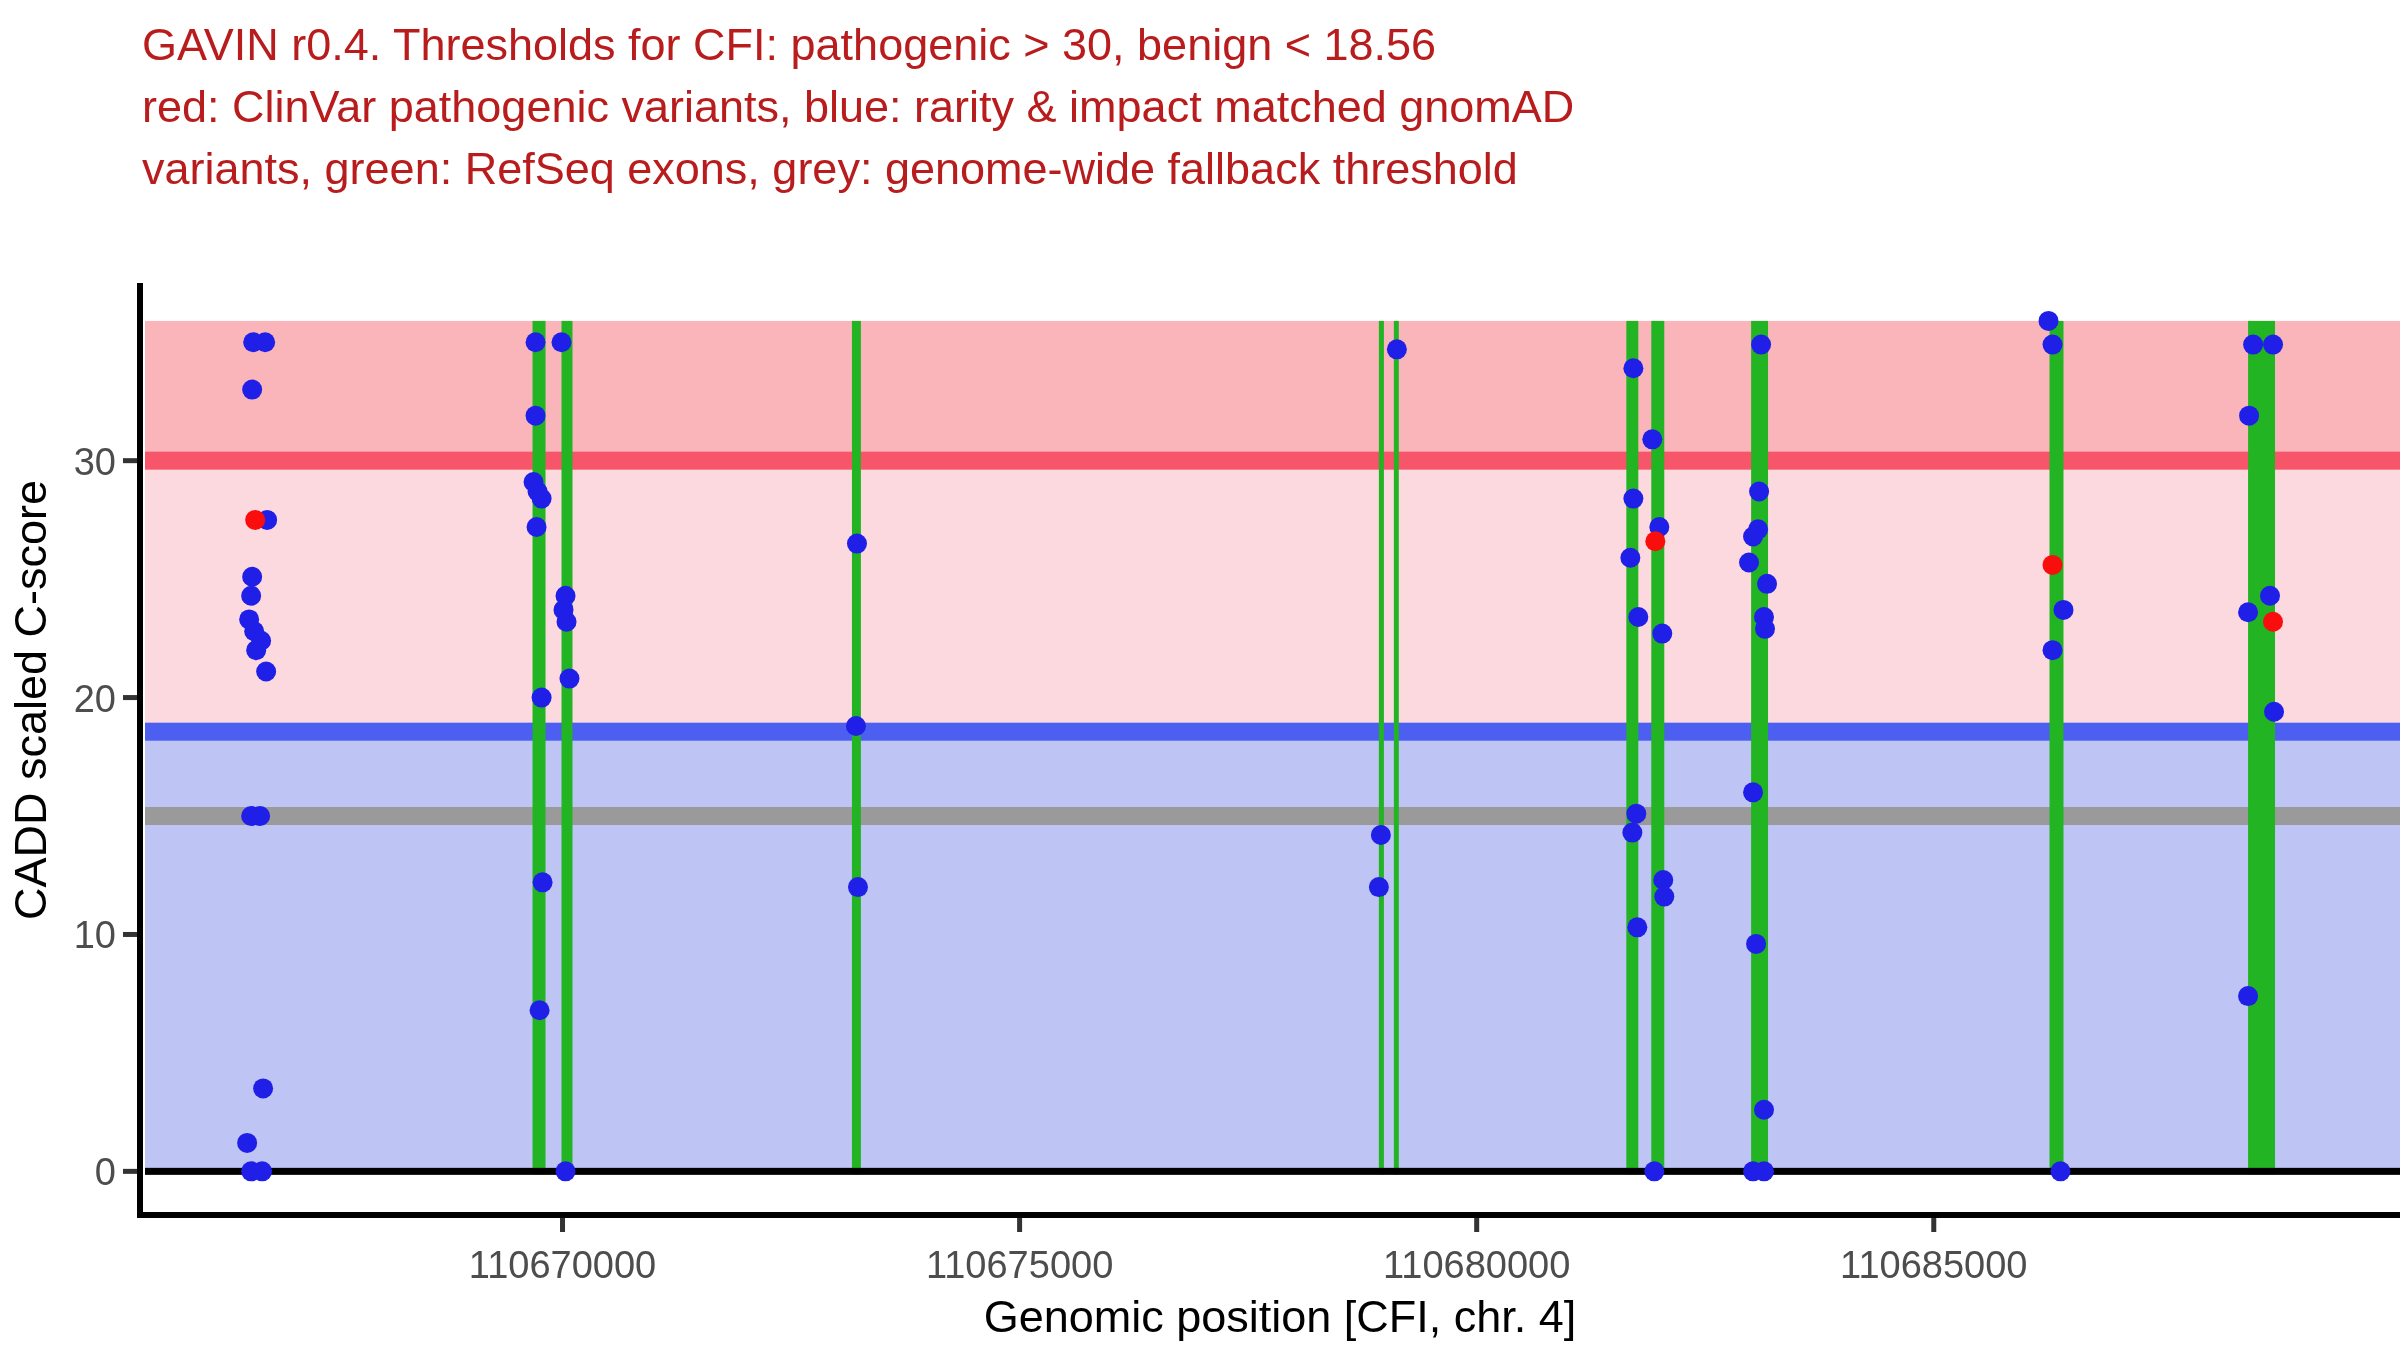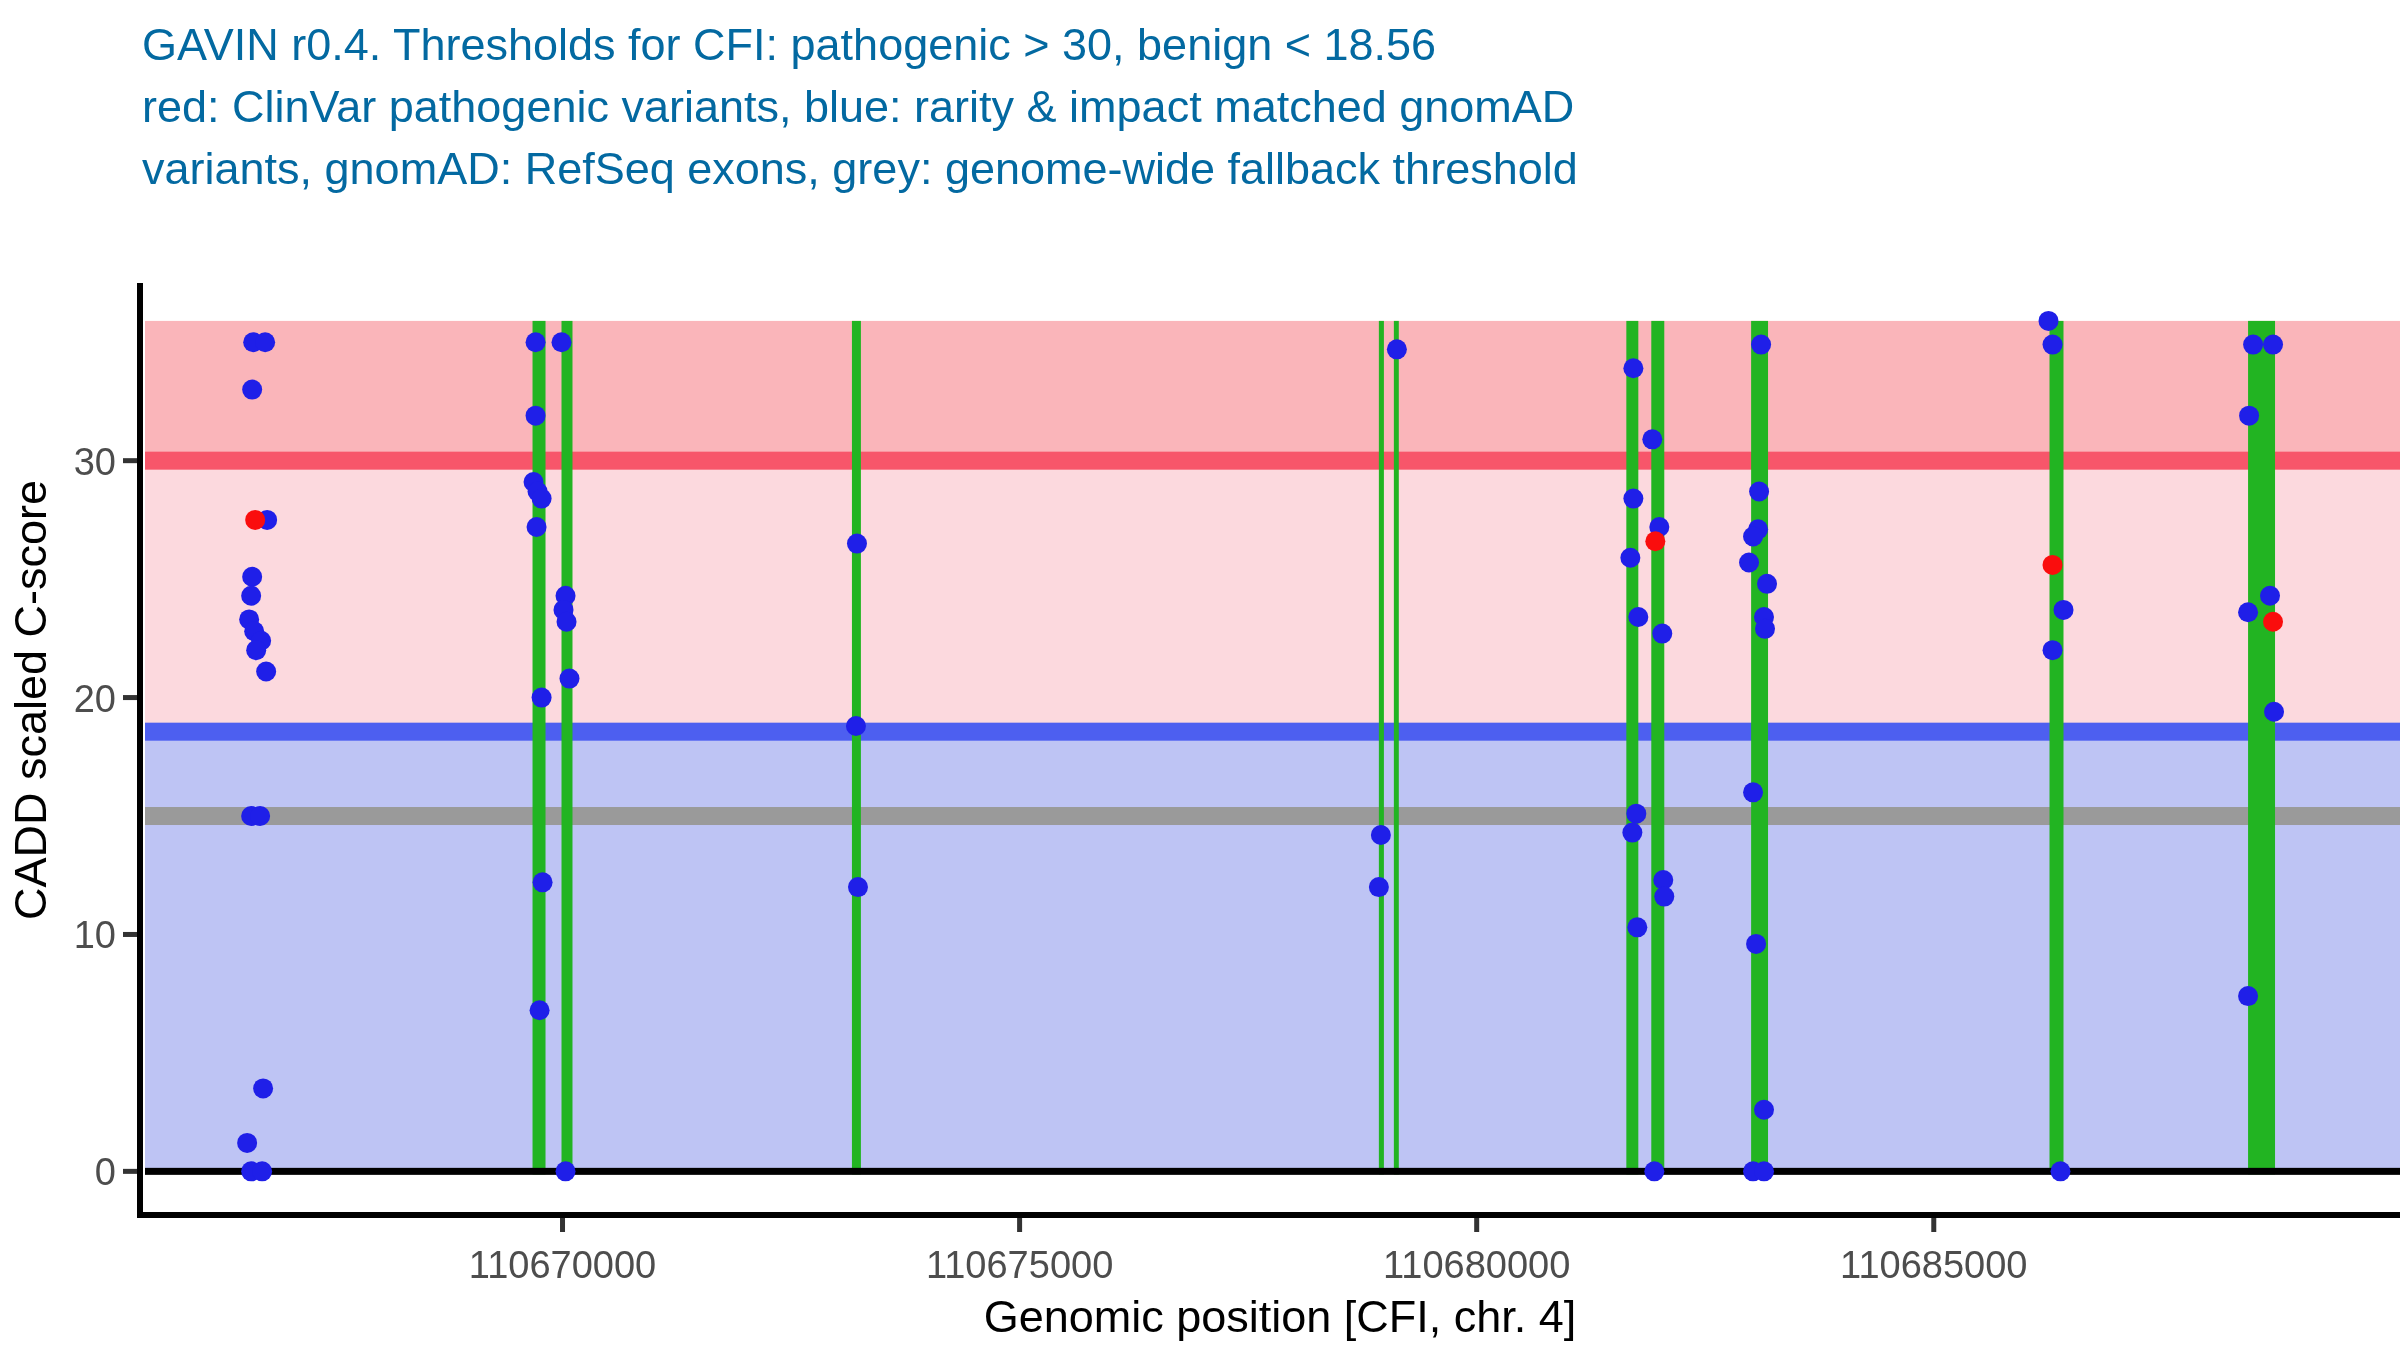--- a/index.html
+++ b/index.html
@@ -3,35 +3,35 @@
 <meta charset="utf-8">
 <style>
   html, body { margin: 0; padding: 0; background: #ffffff; }
   body {
     width: 2400px; height: 1350px; overflow: hidden; position: relative;
     font-family: "Liberation Sans", sans-serif;
   }
   .page { position: absolute; inset: 0; }
   .title-block {
     position: absolute; left: 142px; top: 14px;
-    color: #0369a1; font-size: 45px; line-height: 62px; white-space: nowrap;
+    color: #b91c1c; font-size: 45px; line-height: 62px; white-space: nowrap;
   }
   #chart-svg { position: absolute; left: 0; top: 0; }
   #chart-svg text { font-family: "Liberation Sans", sans-serif; }
   .tick-text { fill: #4d4d4d; font-size: 38px; }
   .axis-title { fill: #000000; font-size: 45px; }
 </style>
 </head>
 <body>
 
 <div class="page">
   <div class="title-block">
     <div>GAVIN r0.4. Thresholds for CFI: pathogenic &gt; 30, benign &lt; 18.56</div>
     <div>red: ClinVar pathogenic variants, blue: rarity &amp; impact matched gnomAD</div>
-    <div>variants, gnomAD: RefSeq exons, grey: genome-wide fallback threshold</div>
+    <div>variants, green: RefSeq exons, grey: genome-wide fallback threshold</div>
   </div>
   <svg id="chart-svg" width="2400" height="1350" viewBox="0 0 2400 1350">
       <rect x="145" y="320.9033078880408" width="2255" height="139.7684478371499" fill="#fab5ba"></rect>
       <rect x="145" y="460.6717557251907" width="2255" height="271.0086513994911" fill="#fcd9de"></rect>
       <rect x="145" y="731.6804071246818" width="2255" height="439.6783715012725" fill="#bec4f4"></rect>
       <rect x="145" y="451.6717557251907" width="2255" height="18" fill="#f7566a"></rect>
       <rect x="145" y="722.6804071246818" width="2255" height="18" fill="#4d5ff0"></rect>
       <rect x="145" y="807.0152671755725" width="2255" height="18" fill="#9a9a9a"></rect>
       <rect x="532.5334412955465" y="320.9033078880408" width="12.981214574898786" height="853.4554707379135" fill="#22b422"></rect>
       <rect x="561.5126315789473" y="320.9033078880408" width="10.97004048582994" height="853.4554707379135" fill="#22b422"></rect>

